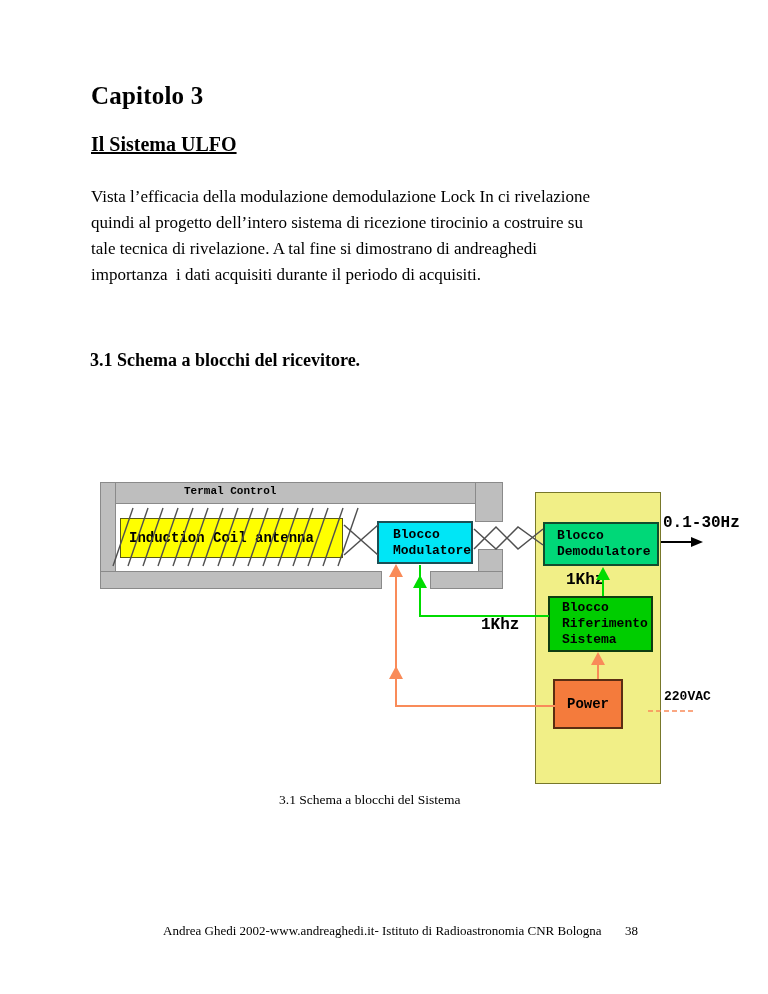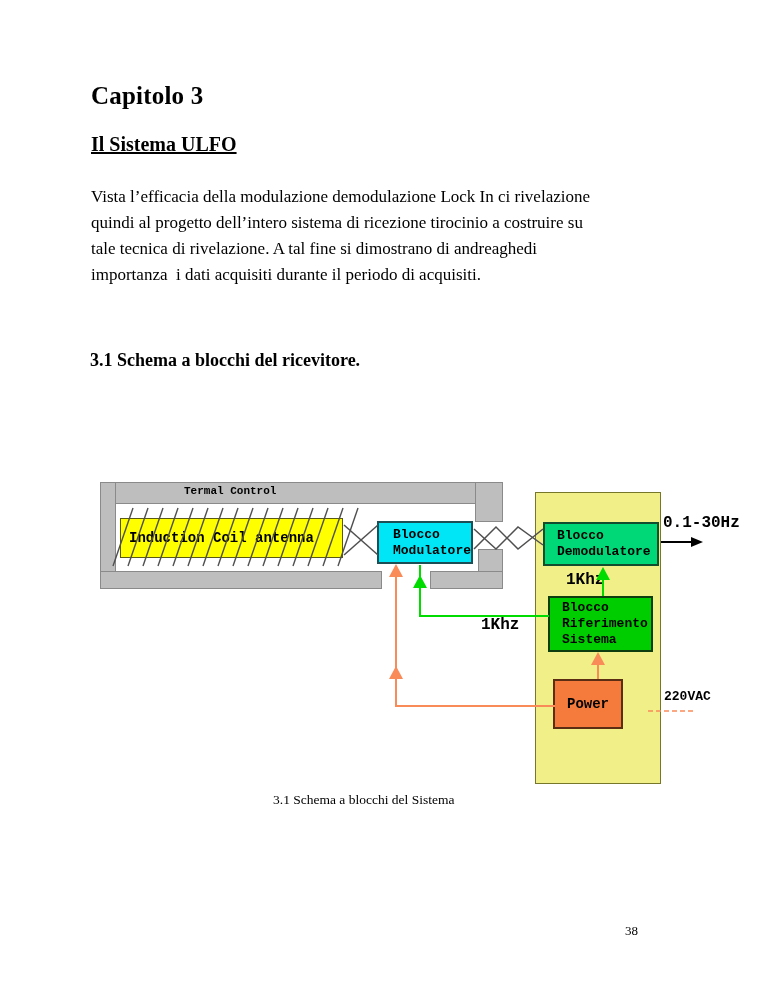--- a/index.html
+++ b/index.html
@@ -136,17 +136,18 @@
 
       <g stroke="#00DC00" fill="#00DC00">
         <polyline points="420,551 420,602 549,602" fill="none" stroke-width="2"></polyline>
         <polygon points="420,561 413,574 427,574" stroke="none"></polygon>
         <line x1="603" y1="582" x2="603" y2="559" stroke-width="2"></line>
         <polygon points="603,553 596,566 610,566" stroke="none"></polygon>
       </g>
     </svg>
   </div>
 
-  <div class="abs caption" style="left:273px; top:792px;">3.1 Schema a blocchi del Sistema</div>
+  <div class="abs caption" style="left:279px; top:792px;">3.1 Schema a blocchi del Sistema</div>
 
+  <div class="abs footer-text" style="left:163px; top:923px;">Andrea Ghedi 2002-www.andreaghedi.it- Istituto di Radioastronomia CNR Bologna</div>
   <div class="abs footer-text" style="left:625px; top:923px;">38</div>
 
 </div>
 
 </body></html>

